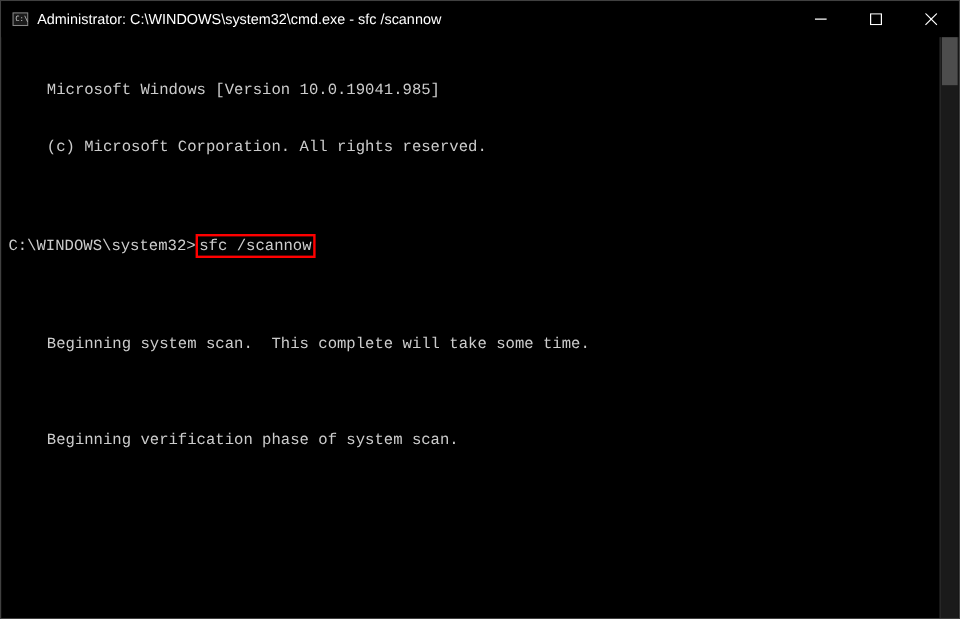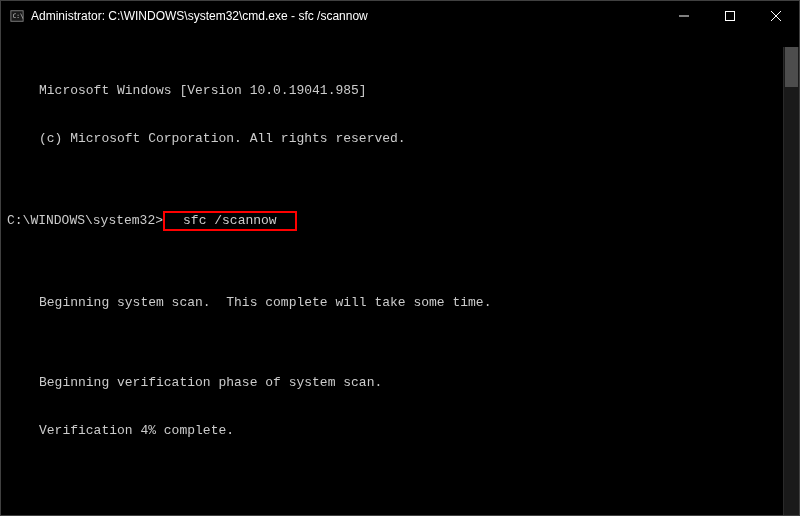--- a/index.html
+++ b/index.html
@@ -15,21 +15,20 @@
       overflow: hidden;
       position: relative;
     }
     .window {
       width: 100%;
       height: 100%;
       background: #000000;
       display: flex;
       flex-direction: column;
       border: 1px solid #404040;
-      gap: 16px;
     }
     .titlebar {
       height: 30px;
       background: #000000;
       display: flex;
       align-items: center;
       justify-content: space-between;
       padding-left: 8px;
       user-select: none;
     }
@@ -85,21 +84,21 @@
     .terminal-line {
       display: block;
       padding-left: 32px;
     }
     .prompt-line {
       display: flex;
       align-items: center;
     }
     .highlighted-cmd {
       border: 2px solid #ff0000;
-      padding: 0 18px;
+      padding: 0 1px;
       display: inline-block;
     }
     .scrollbar {
       width: 16px;
       background: #1a1a1a;
       position: relative;
       border-left: 1px solid #2a2a2a;
     }
     .scrollbar-thumb {
       position: absolute;
@@ -146,19 +145,18 @@
   <div class="terminal-body">
     <div class="terminal-content">
       <span class="terminal-line">Microsoft Windows [Version 10.0.19041.985]</span>
       <span class="terminal-line">(c) Microsoft Corporation. All rights reserved.</span>
       <span class="terminal-line"></span>
       <div class="prompt-line"><span>C:\WINDOWS\system32&gt;</span><span class="highlighted-cmd">sfc /scannow</span></div>
       <span class="terminal-line"></span>
       <span class="terminal-line">Beginning system scan.  This complete will take some time.</span>
       <span class="terminal-line"></span>
       <span class="terminal-line">Beginning verification phase of system scan.</span>
-      <span class="terminal-line">Verification 4% complete.</span>
     </div>
     <div class="scrollbar">
       <div class="scrollbar-thumb"></div>
     </div>
   </div>
 </div>
 
 </body></html>

